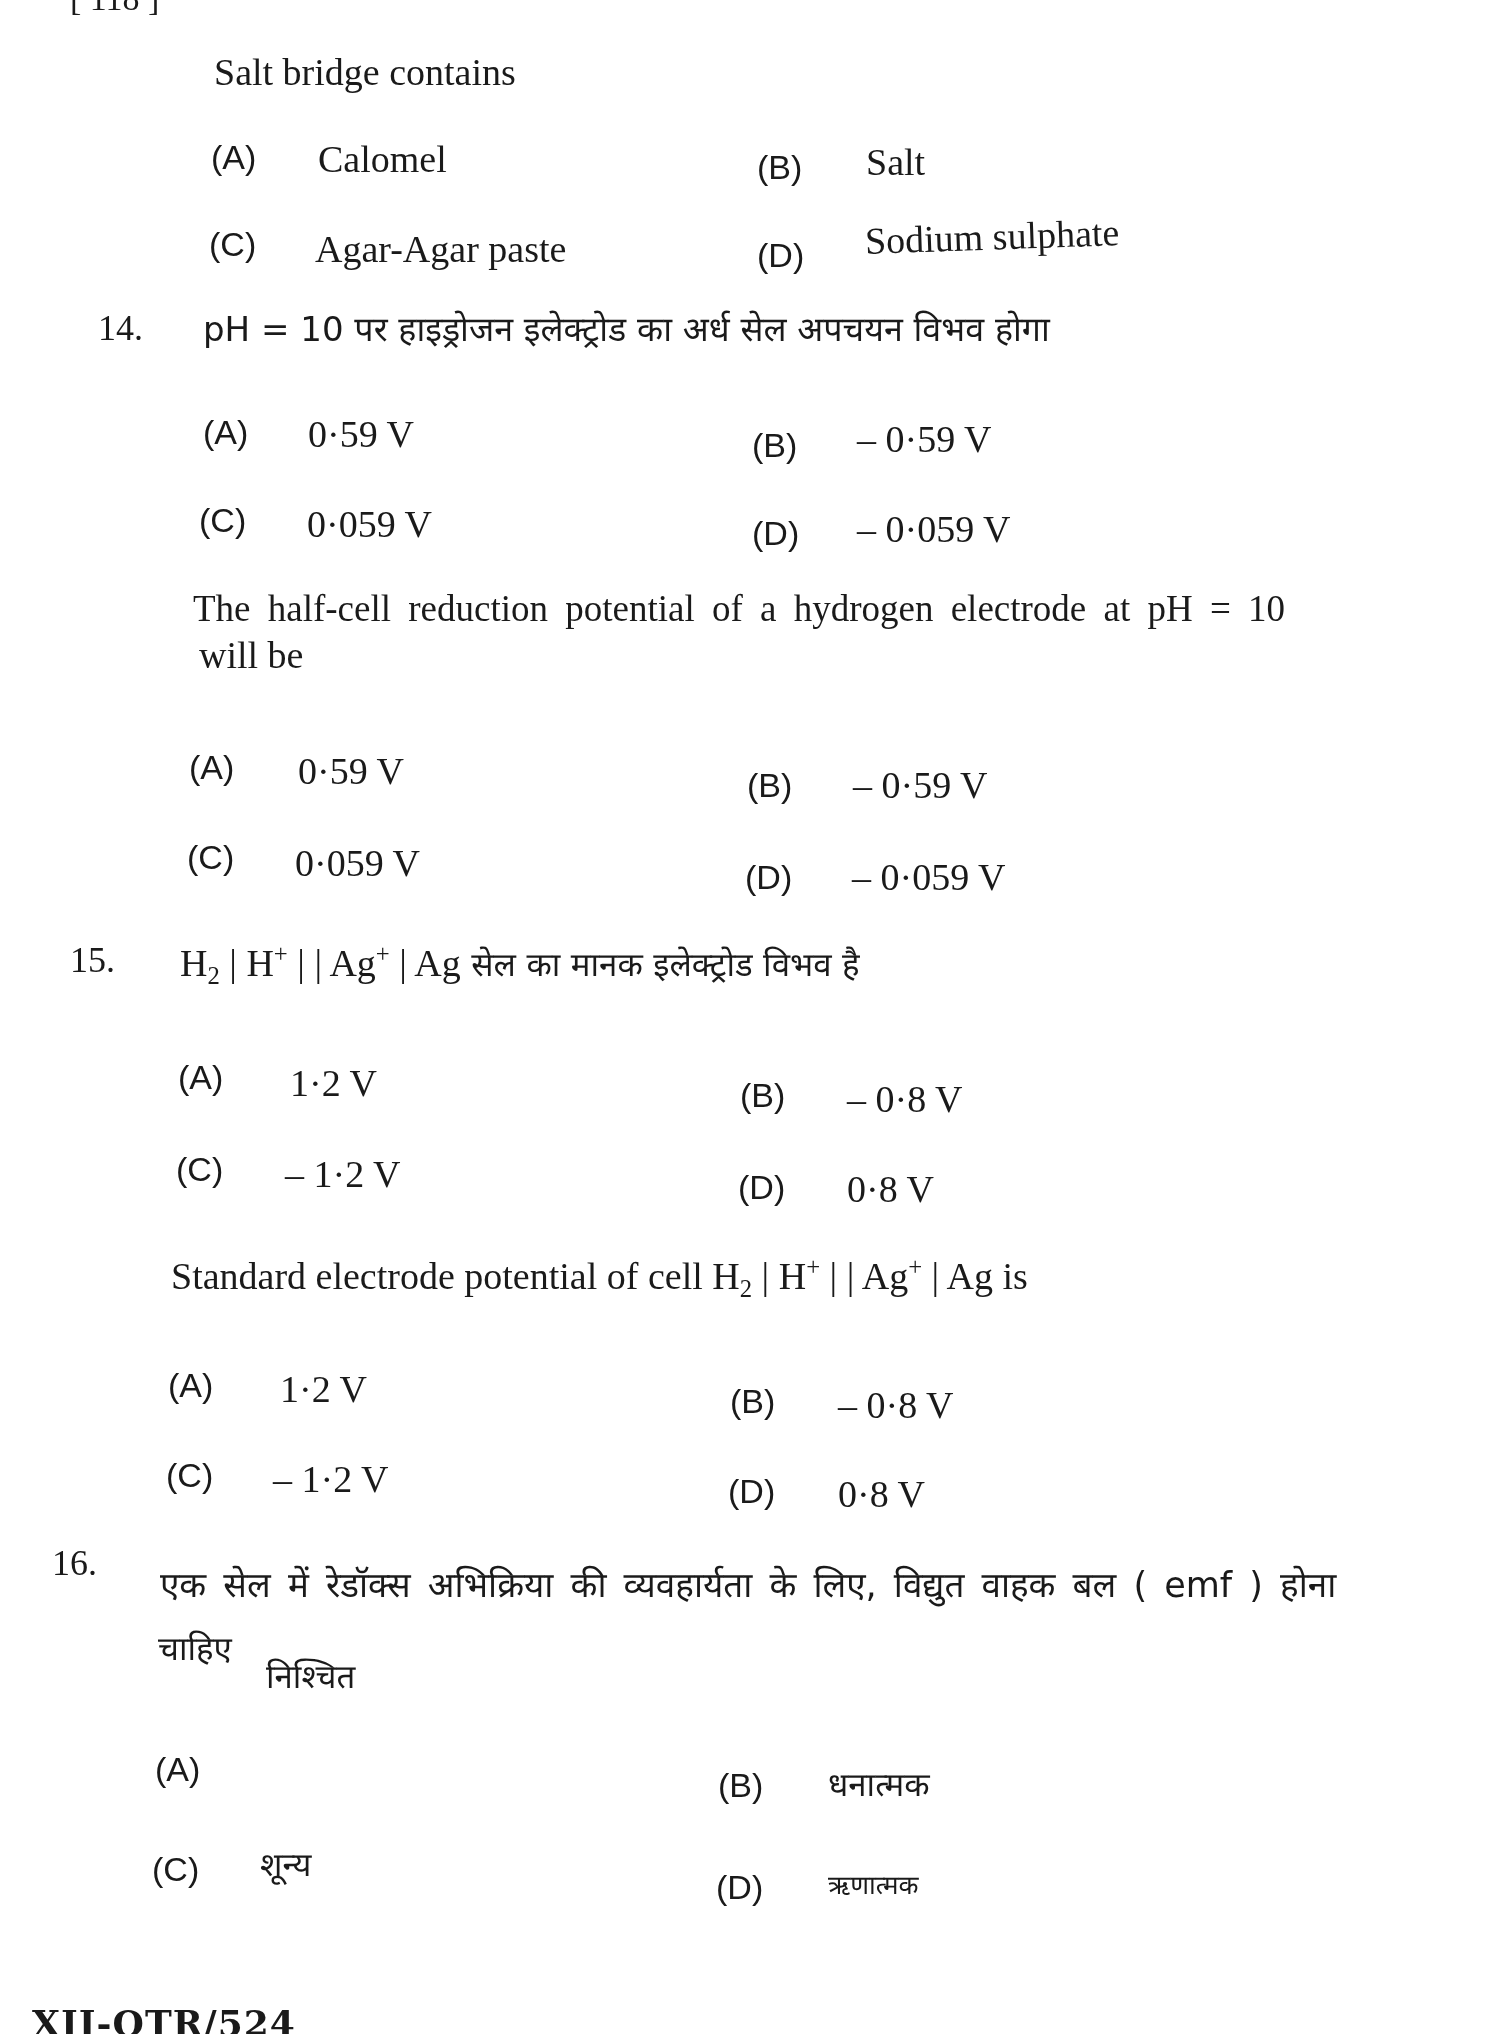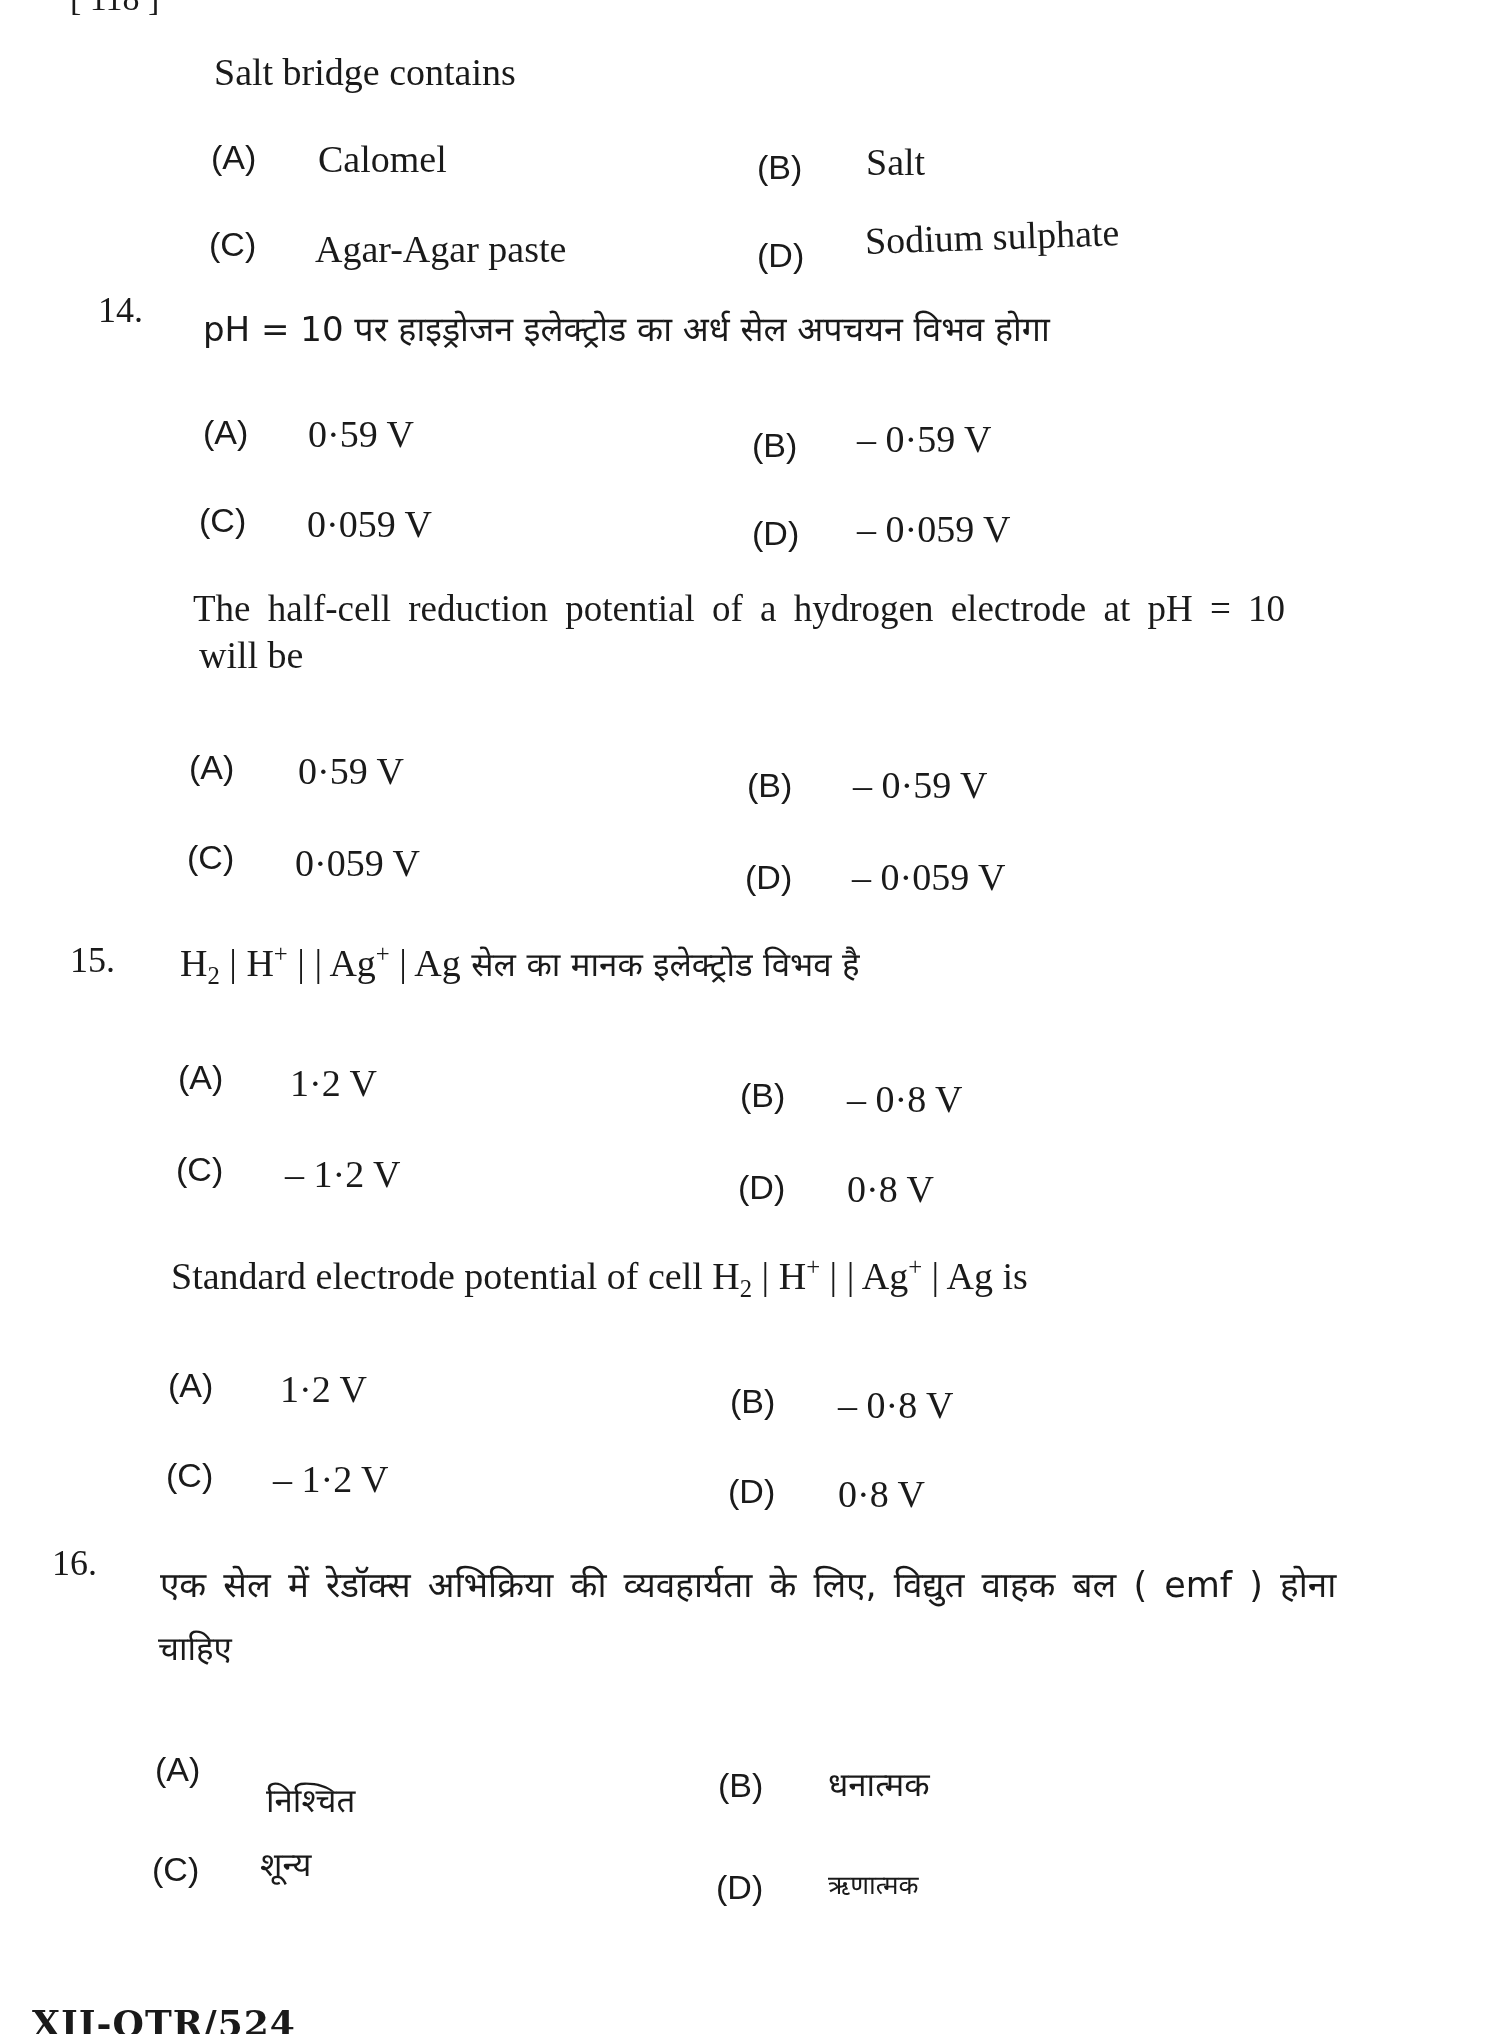--- a/index.html
+++ b/index.html
@@ -26,21 +26,21 @@
   <div class="t" style="left:318px; top:140px;text-align:center;">Calomel</div>
   <div class="t lbl" style="left:757px; top:150px;">(B)</div>
   <div class="t" style="left:866px; top:143px;">Salt</div>
   <div class="t lbl" style="left:209px; top:227px;">(C)</div>
   <div class="t" style="left:315px; top:230px;">Agar-Agar paste</div>
   <div class="t lbl" style="left:757px; top:238px;">(D)</div>
   <div class="t" style="left:865px; top:222px; transform:rotate(-2deg); transform-origin:left center;">Sodium sulphate</div>
 </div>
 
 <div>
-  <div class="t qnum" style="left:98px; top:292px;">14.</div>
+  <div class="t qnum" style="left:98px; top:310px;">14.</div>
   <div class="t" style="left:203px; top:312px; font-family:'DejaVu Sans', sans-serif; font-size:34px;">pH = 10 पर हाइड्रोजन इलेक्ट्रोड का अर्ध सेल अपचयन विभव होगा</div>
   <div class="t lbl" style="left:203px; top:415px;">(A)</div>
   <div class="t" style="left:308px; top:415px;">0·59 V</div>
   <div class="t lbl" style="left:752px; top:428px;">(B)</div>
   <div class="t" style="left:857px; top:420px;">– 0·59 V</div>
   <div class="t lbl" style="left:199px; top:503px;">(C)</div>
   <div class="t" style="left:307px; top:505px;">0·059 V</div>
   <div class="t lbl" style="left:752px; top:516px;">(D)</div>
   <div class="t" style="left:857px; top:510px;">– 0·059 V</div>
 </div>
@@ -85,21 +85,21 @@
   <div class="t" style="left:273px; top:1460px;">– 1·2 V</div>
   <div class="t lbl" style="left:728px; top:1474px;">(D)</div>
   <div class="t" style="left:838px; top:1475px;">0·8 V</div>
 </div>
 
 <div>
   <div class="t qnum" style="left:52px; top:1545px;">16.</div>
   <div class="t" style="left:160px; top:1568px; font-family:'DejaVu Sans', sans-serif; font-size:35px; word-spacing:6px;">एक सेल में रेडॉक्स अभिक्रिया की व्यवहार्यता के लिए, विद्युत वाहक बल ( emf ) होना</div>
   <div class="t" style="left:158px; top:1632px; font-family:'DejaVu Sans', sans-serif; font-size:33px;">चाहिए</div>
   <div class="t lbl" style="left:155px; top:1752px;">(A)</div>
-  <div class="t" style="left:266px; top:1784px; font-family:'DejaVu Sans', sans-serif; font-size:33px;">निश्चित</div>
+  <div class="t" style="left:266px; top:1660px; font-family:'DejaVu Sans', sans-serif; font-size:33px;">निश्चित</div>
   <div class="t lbl" style="left:718px; top:1768px;">(B)</div>
   <div class="t" style="left:828px; top:1768px; font-family:'DejaVu Sans', sans-serif; font-size:33px;">धनात्मक</div>
   <div class="t lbl" style="left:152px; top:1852px;">(C)</div>
   <div class="t" style="left:260px; top:1848px; font-family:'DejaVu Sans', sans-serif; font-size:33px;">शून्य</div>
   <div class="t lbl" style="left:716px; top:1870px;">(D)</div>
   <div class="t" style="left:828px; top:1872px; font-family:'DejaVu Sans', sans-serif; font-size:26px;">ऋणात्मक</div>
 </div>
 
 <div class="t footer" style="left:32px; top:2005px;">XII-OTR/524</div>
 

